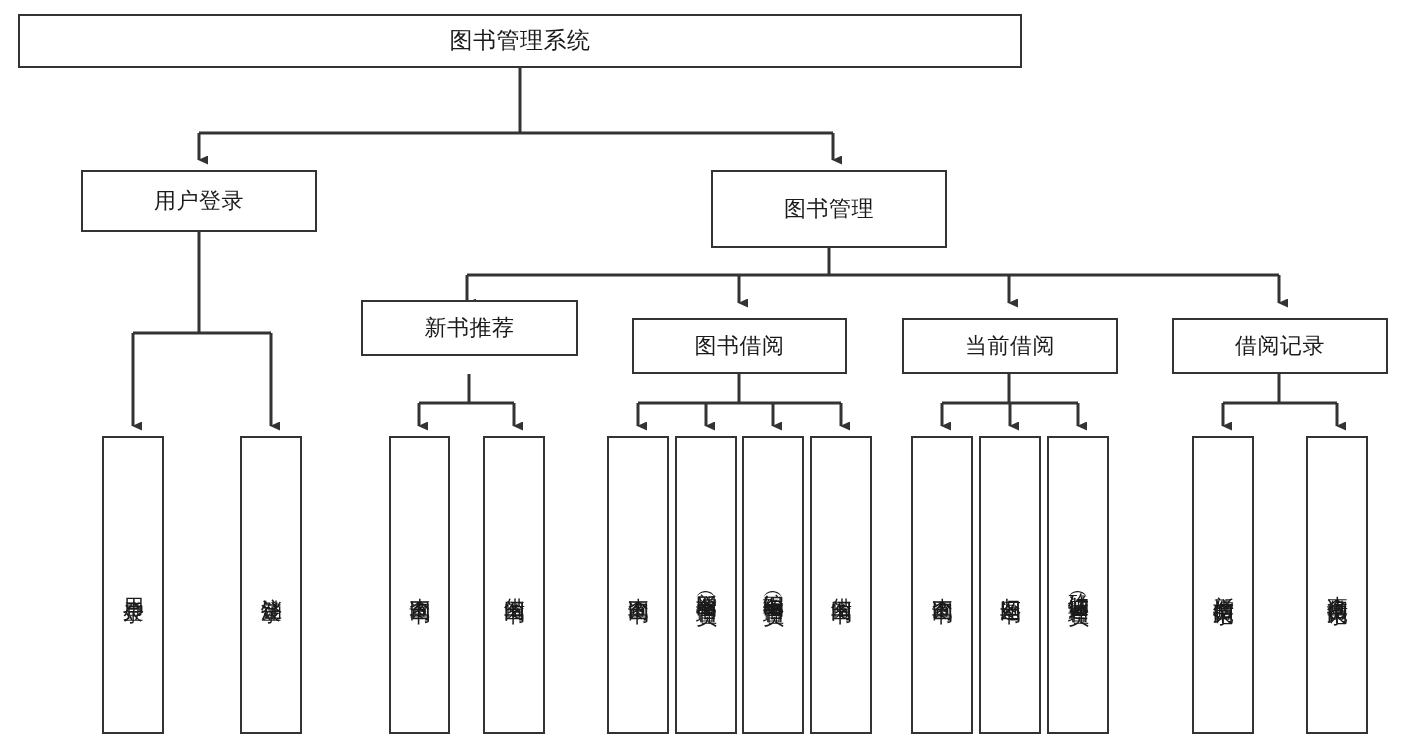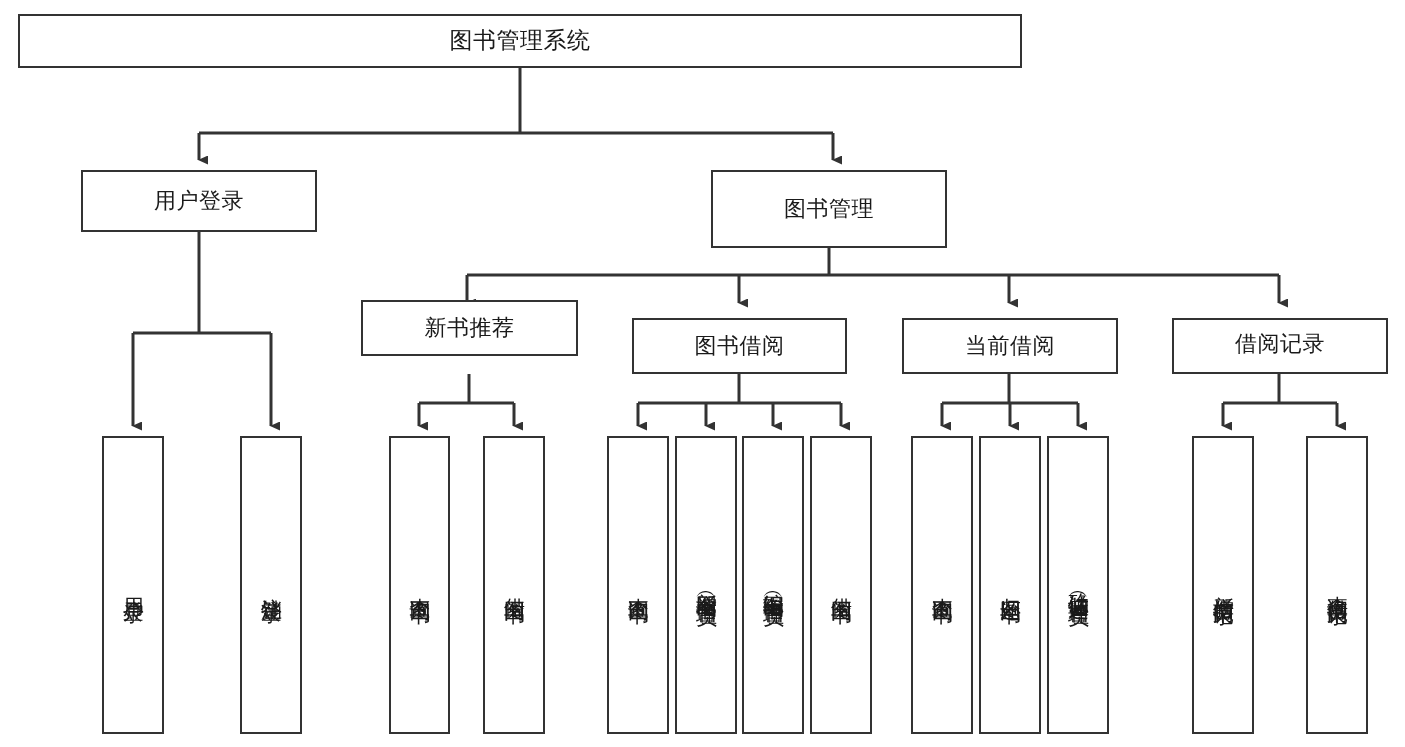--- a/index.html
+++ b/index.html
@@ -143,21 +143,21 @@
 
   <div class="node horizontal" style="left:361px; top:300px; width:217px; height:56px;">
     <span class="node-label">新书推荐</span>
   </div>
   <div class="node horizontal" style="left:902px; top:318px; width:216px; height:56px;">
     <span class="node-label">当前借阅</span>
   </div>
   <div class="node horizontal" style="left:632px; top:318px; width:215px; height:56px;">
     <span class="node-label">图书借阅</span>
   </div>
-  <div class="node horizontal" style="left:1172px; top:318px; width:216px; height:56px;font-family:Liberation Mono, monospace;">
+  <div class="node horizontal" style="left:1172px; top:318px; width:216px; height:56px;">
     <span class="node-label">借阅记录</span>
   </div>
 
   <div class="node vertical" style="left:102px; top:436px; width:62px; height:298px;">
     <span class="node-label">用户登录</span>
   </div>
   <div class="node vertical" style="left:240px; top:436px; width:62px; height:298px;">
     <span class="node-label">注销登录</span>
   </div>
 

